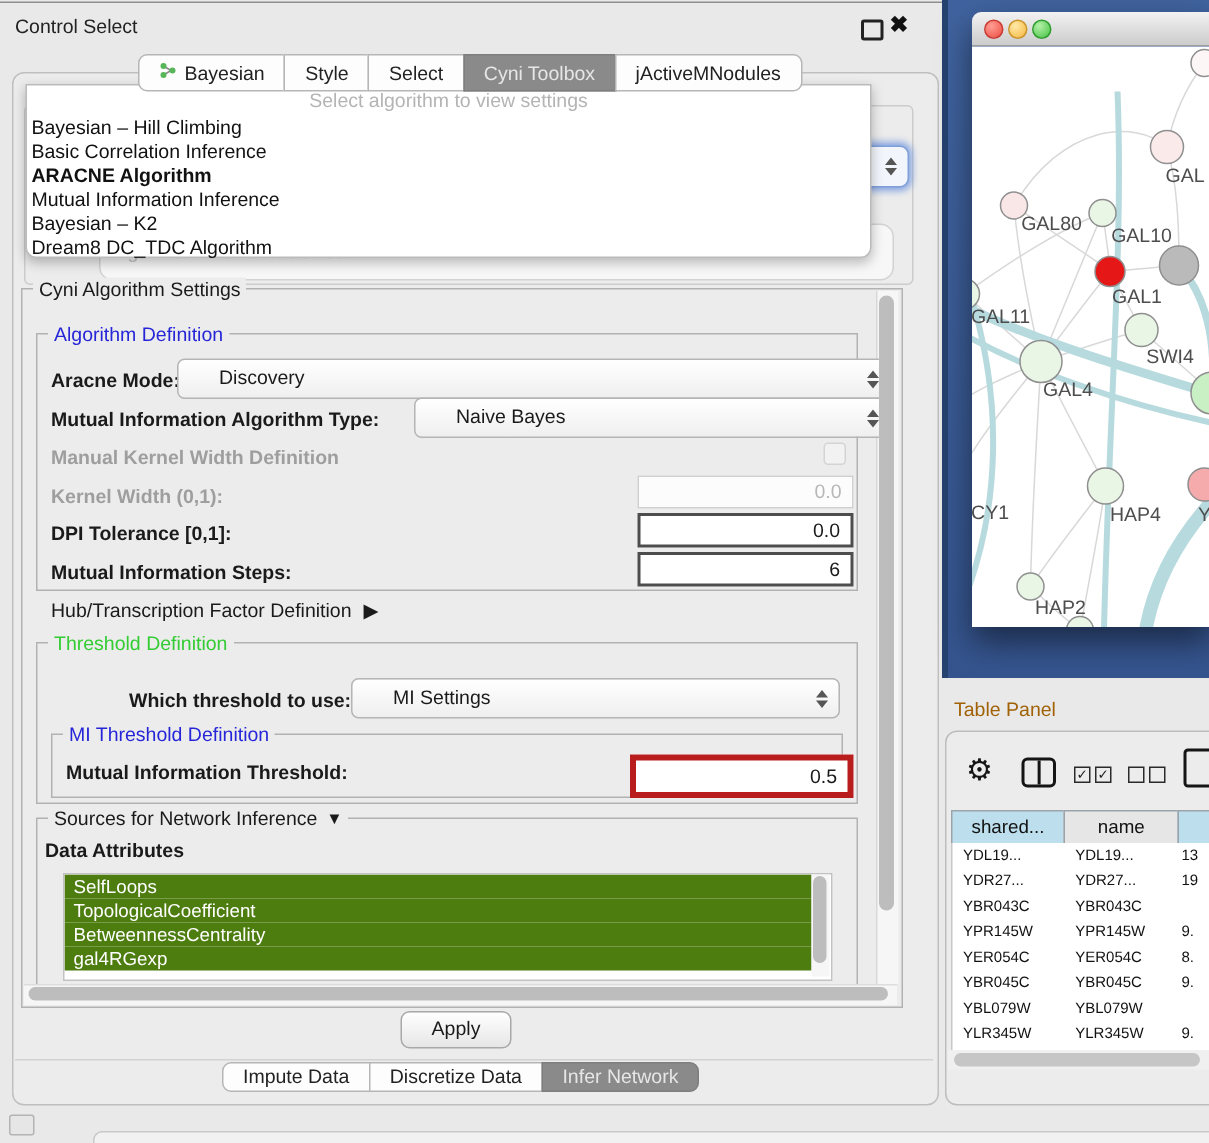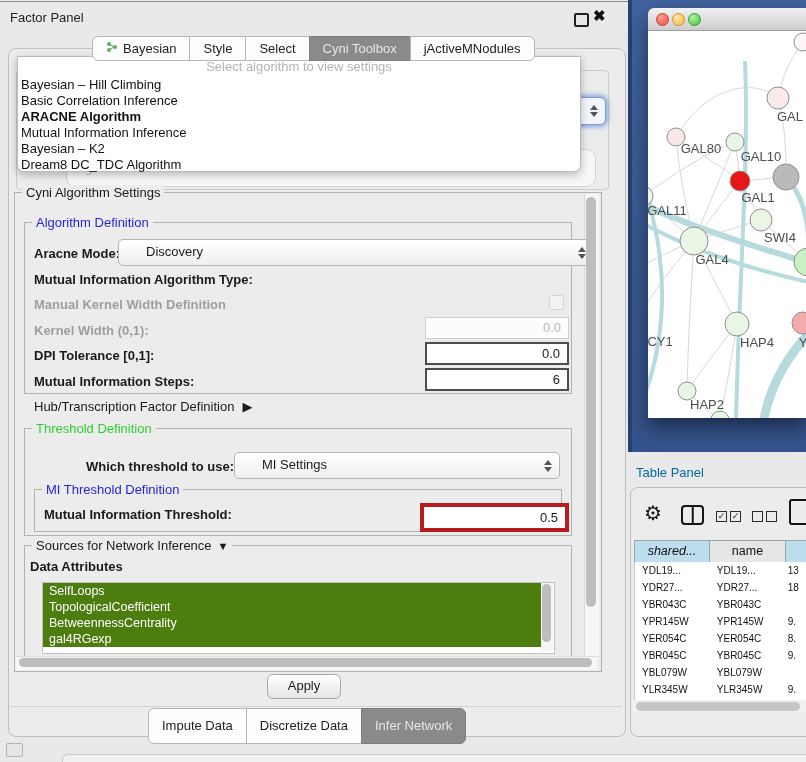--- a/index.html
+++ b/index.html
@@ -60,66 +60,66 @@
   .src-item{height:16px;line-height:16px;background:#4d7c0f;color:#fff;font-size:12.5px;
             padding-left:6px;width:492px;}
   
   .sb-track{background:#f6f6f6;z-index:5;}
   .sb-thumb{background:#bdbdbd;border-radius:5px;z-index:6;}
   
   .apply{left:267px;top:674px;width:72px;height:23px;border:1px solid #a8a8a8;border-radius:6px;
          background:linear-gradient(#ffffff,#e6e6e6);text-align:center;line-height:22px;
          font-size:13px;z-index:5;}
   .divider{left:10px;top:706px;width:612px;height:1px;background:#d2d2d2;z-index:5;}
-  .btabbar{left:148px;top:708px;height:36px;display:flex;z-index:6;}
+  .btabbar{left:148px;top:708px;height:20px;display:flex;z-index:6;}
   .grip{left:6px;top:743px;width:15px;height:12px;border:1px solid #b4b4b4;border-radius:2px;background:#e6e6e6;}
   .bstrip{left:62px;top:754px;width:744px;height:8px;background:#f1f1f1;border-top:1px solid #c8c8c8;
           border-left:1px solid #c8c8c8;border-radius:6px 0 0 0;}
   
   .bluepanel{left:628px;top:0;width:178px;height:452px;
              background:linear-gradient(180deg,#40639f,#35548e);
              box-shadow:inset 4px 0 0 #26426f;}
   .netwin{left:648px;top:8px;width:160px;height:410px;border-radius:6px 0 0 0;
           box-shadow:0 10px 22px rgba(0,0,0,.5);z-index:5;}
   .titlebar{left:648px;top:8px;width:160px;height:22px;border-radius:6px 0 0 0;
             background:linear-gradient(#f2f2f2,#cccccc);border-bottom:1px solid #9e9e9e;z-index:6;}
   .tl{width:11px;height:11px;border-radius:50%;position:absolute;top:5px;}
   .tl.red{left:8px;background:radial-gradient(circle at 35% 30%,#ff9d94,#ee4e42);border:1px solid #c93c33;}
   .tl.yel{left:24px;background:radial-gradient(circle at 35% 30%,#ffe9a8,#f5b63e);border:1px solid #cb952c;}
   .tl.grn{left:40px;background:radial-gradient(circle at 35% 30%,#b4f0a8,#43c243);border:1px solid #2f9e2f;}
   .netcontent{left:648px;top:31px;width:158px;height:387px;background:#fff;z-index:5;overflow:hidden;}
   
-  .tp-title{left:636px;top:465px;font-size:13px;color:#0369a1;}
+  .tp-title{left:636px;top:465px;font-size:13px;color:#a16207;}
   .tp-box{left:630px;top:487px;width:200px;height:248px;background:#ececec;border:1px solid #bdbdbd;
           border-radius:8px;}
   .gear{left:644px;top:501px;font-size:20px;color:#161616;z-index:5;}
   .spliticon{left:681px;top:505px;width:19px;height:16px;border:2.5px solid #151515;border-radius:4px;z-index:5;}
   .spliticon div{position:absolute;left:50%;top:0;width:2.5px;height:100%;background:#151515;transform:translateX(-50%);}
   .chkpair{display:flex;gap:3px;z-index:5;}
   .mini{width:9px;height:9px;border:1.5px solid #2a2a2a;font-size:9px;line-height:9px;text-align:center;color:#222;}
   .docicon{left:789px;top:499px;width:20px;height:22px;border:2.5px solid #151515;border-radius:3px;z-index:5;}
   .th{top:540px;height:21px;border:1px solid #9aa4aa;font-size:12.5px;text-align:center;
       line-height:21px;z-index:5;color:#111;}
-  .th.bluecell{background:#bcdeed;font-style:italic;}
+  .th.bluecell{background:#bcdeed;}
   .th.graycell{background:#e6e6e6;}
   .rows{left:634px;top:562px;width:172px;height:138px;background:#fff;overflow:hidden;z-index:5;
         border-left:1px solid #c8c8c8;}
   .trow{display:flex;height:17px;line-height:17px;font-size:10px;color:#111;}
   .tc1{width:70px;padding-left:7px;overflow:hidden;white-space:nowrap;}
   .tc2{width:69px;padding-left:7px;overflow:hidden;white-space:nowrap;}
   .tc3{width:20px;padding-left:4px;overflow:hidden;white-space:nowrap;}
   svg text{font-family:"Liberation Sans",sans-serif;}
 </style>
 </head>
 <body>
 
 <div id="app">
 
   <div class="abs topline"></div>
-  <div class="abs cp-title">Factor Panel</div>
+  <div class="abs cp-title">Control Select</div>
   <div class="abs float-btn"></div>
   <div class="abs close-btn">✖</div>
 
   <div class="abs tabbar">
     <div class="tab">
       <span>
         <svg width="12" height="12" viewBox="0 0 12 12">
             <line x1="3" y1="3" x2="8" y2="6" stroke="#888" stroke-width="1"></line>
             <line x1="3" y1="9" x2="8" y2="6" stroke="#888" stroke-width="1"></line>
             <circle cx="3" cy="3" r="2" fill="#57b657"></circle>
@@ -179,20 +179,27 @@
   <div class="abs lbl" style="left:34px;top:246px;">Aracne Mode:</div>
   <div class="abs combo" style="left:118px;top:239px;width:447px;height:25px;">
     <span>Discovery</span>
     <span class="stepper">
         <span class="tri-up"></span>
         <span class="tri-dn"></span>
       </span>
   </div>
 
   <div class="abs lbl" style="left:34px;top:272px;">Mutual Information Algorithm Type:</div>
+  <div class="abs combo" style="left:276px;top:265px;width:289px;height:25px;">
+    <span>Naive Bayes</span>
+    <span class="stepper">
+        <span class="tri-up"></span>
+        <span class="tri-dn"></span>
+      </span>
+  </div>
 
   <div class="abs lbl dis" style="left:34px;top:297px;">Manual Kernel Width Definition</div>
   <div class="abs chk" style="left:549px;top:295px;"></div>
 
   <div class="abs lbl dis" style="left:34px;top:323px;">Kernel Width (0,1):</div>
   <div class="abs inp weak" style="left:425px;top:317px;width:135px;height:20px;">0.0</div>
 
   <div class="abs lbl" style="left:34px;top:348px;">DPI Tolerance [0,1]:</div>
   <div class="abs inp strong" style="left:425px;top:342px;width:133px;height:19px;">0.0</div>
 
@@ -347,21 +354,21 @@
 
   <div class="abs rows">
       <div class="trow">
         <div class="tc1">YDL19...</div>
         <div class="tc2">YDL19...</div>
         <div class="tc3">13</div>
       </div>
       <div class="trow">
         <div class="tc1">YDR27...</div>
         <div class="tc2">YDR27...</div>
-        <div class="tc3">18</div>
+        <div class="tc3">19</div>
       </div>
       <div class="trow">
         <div class="tc1">YBR043C</div>
         <div class="tc2">YBR043C</div>
         <div class="tc3"></div>
       </div>
       <div class="trow">
         <div class="tc1">YPR145W</div>
         <div class="tc2">YPR145W</div>
         <div class="tc3">9.</div>

